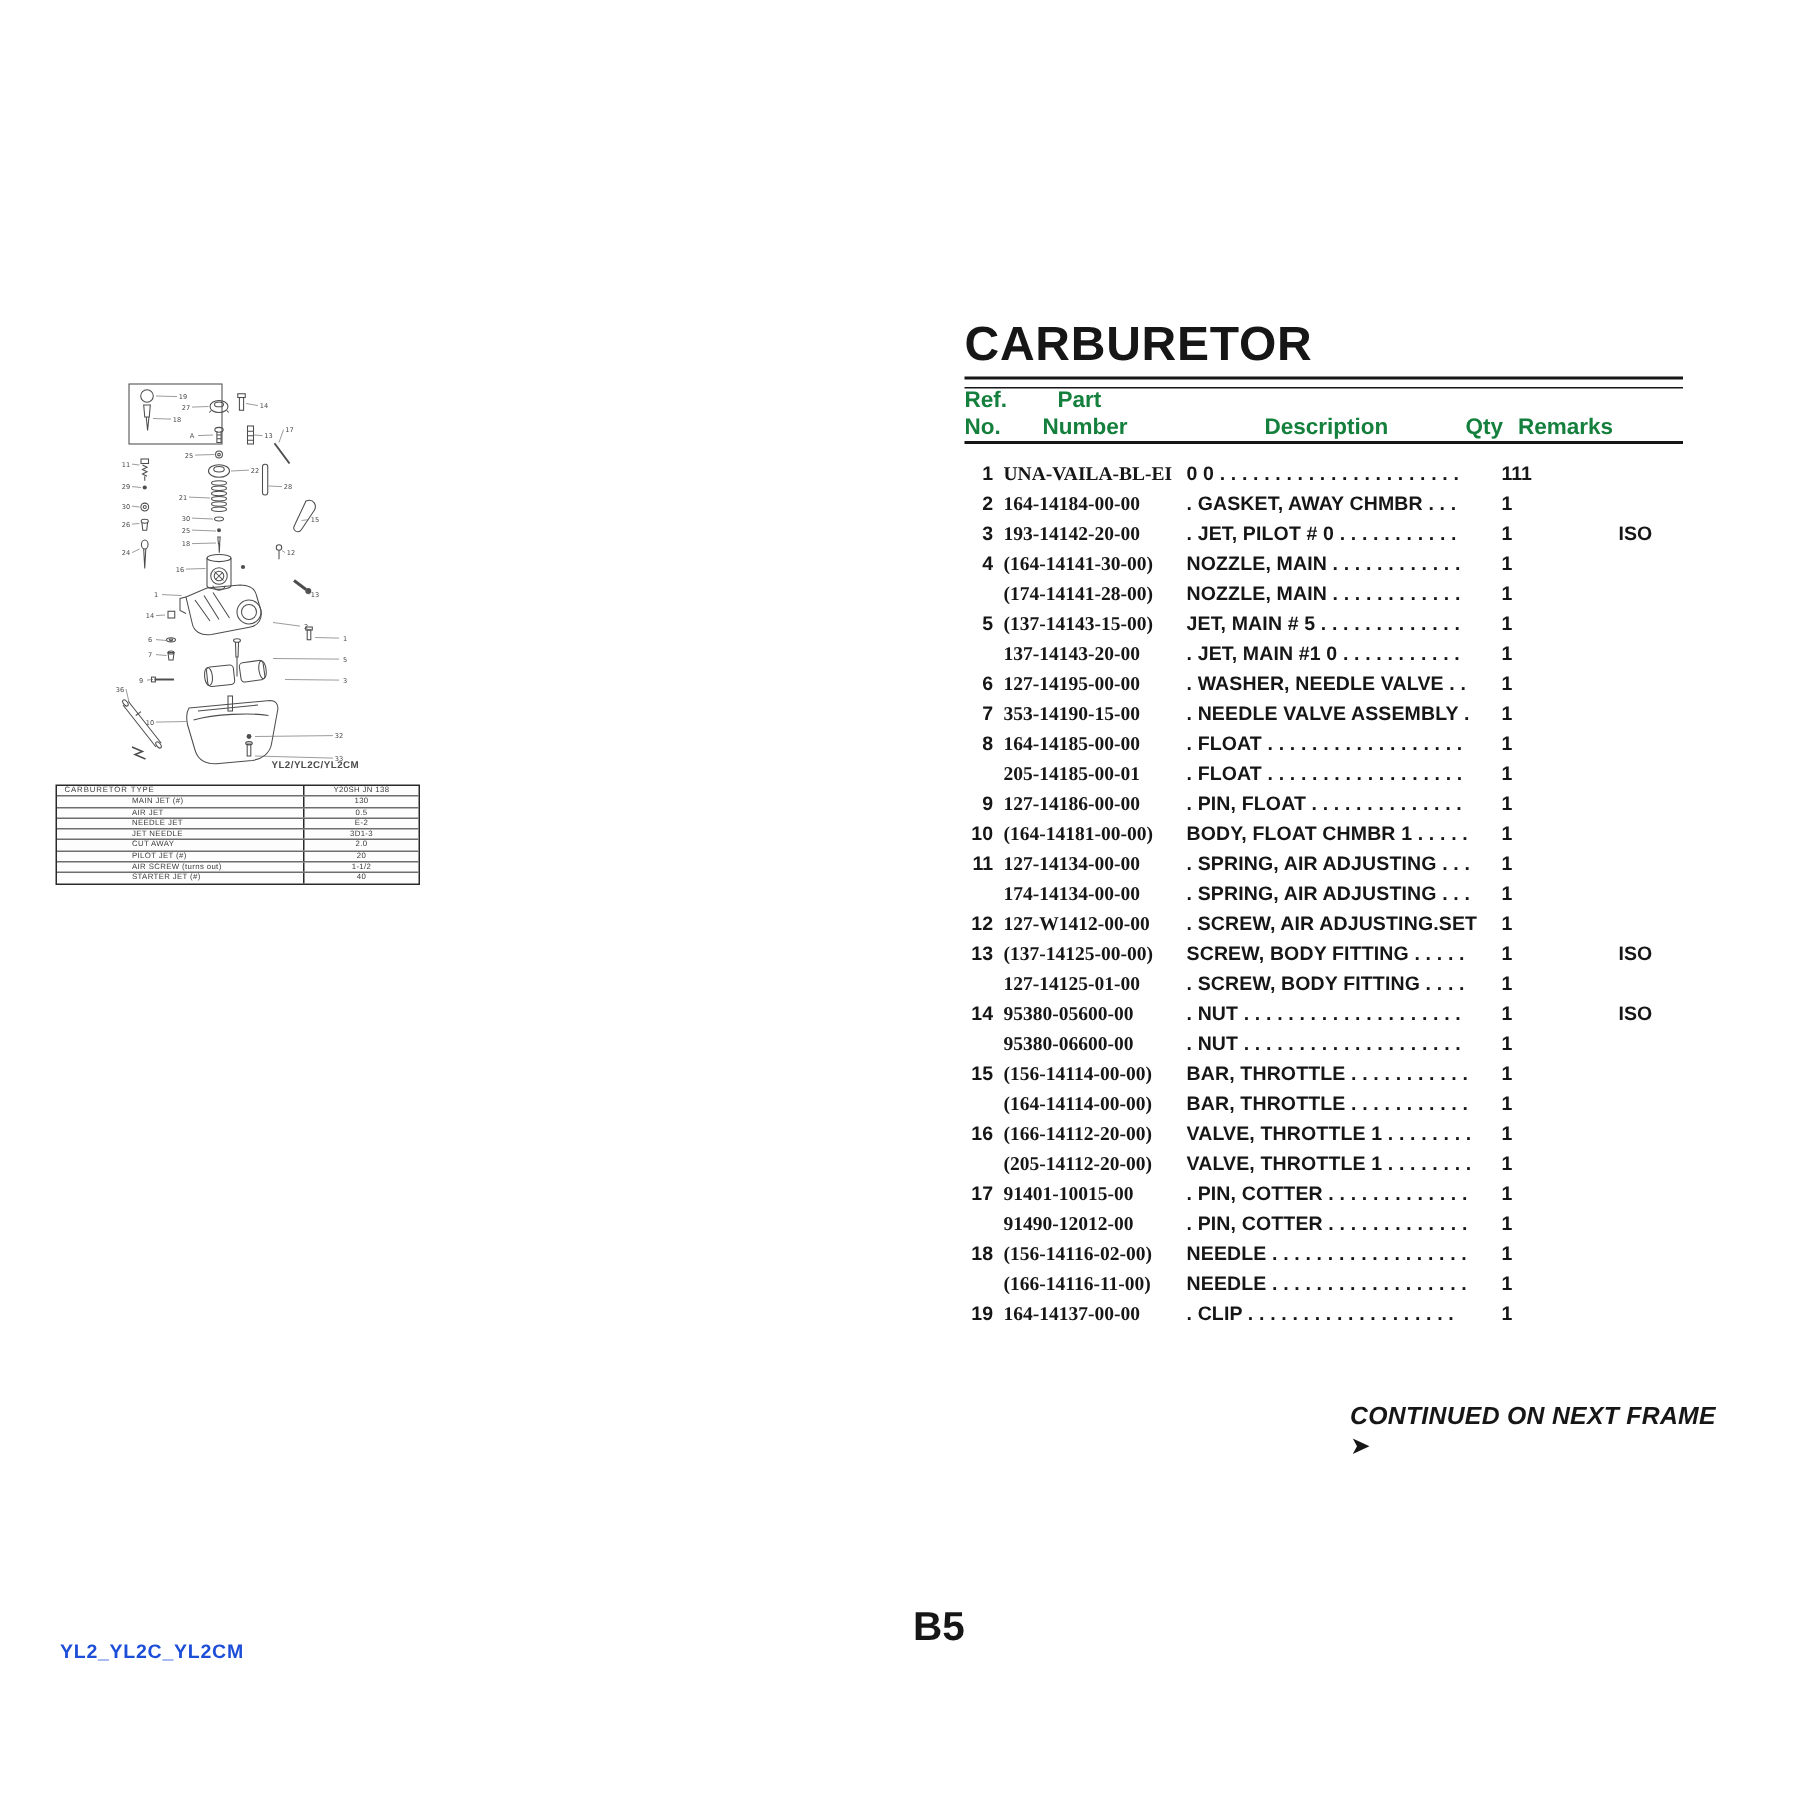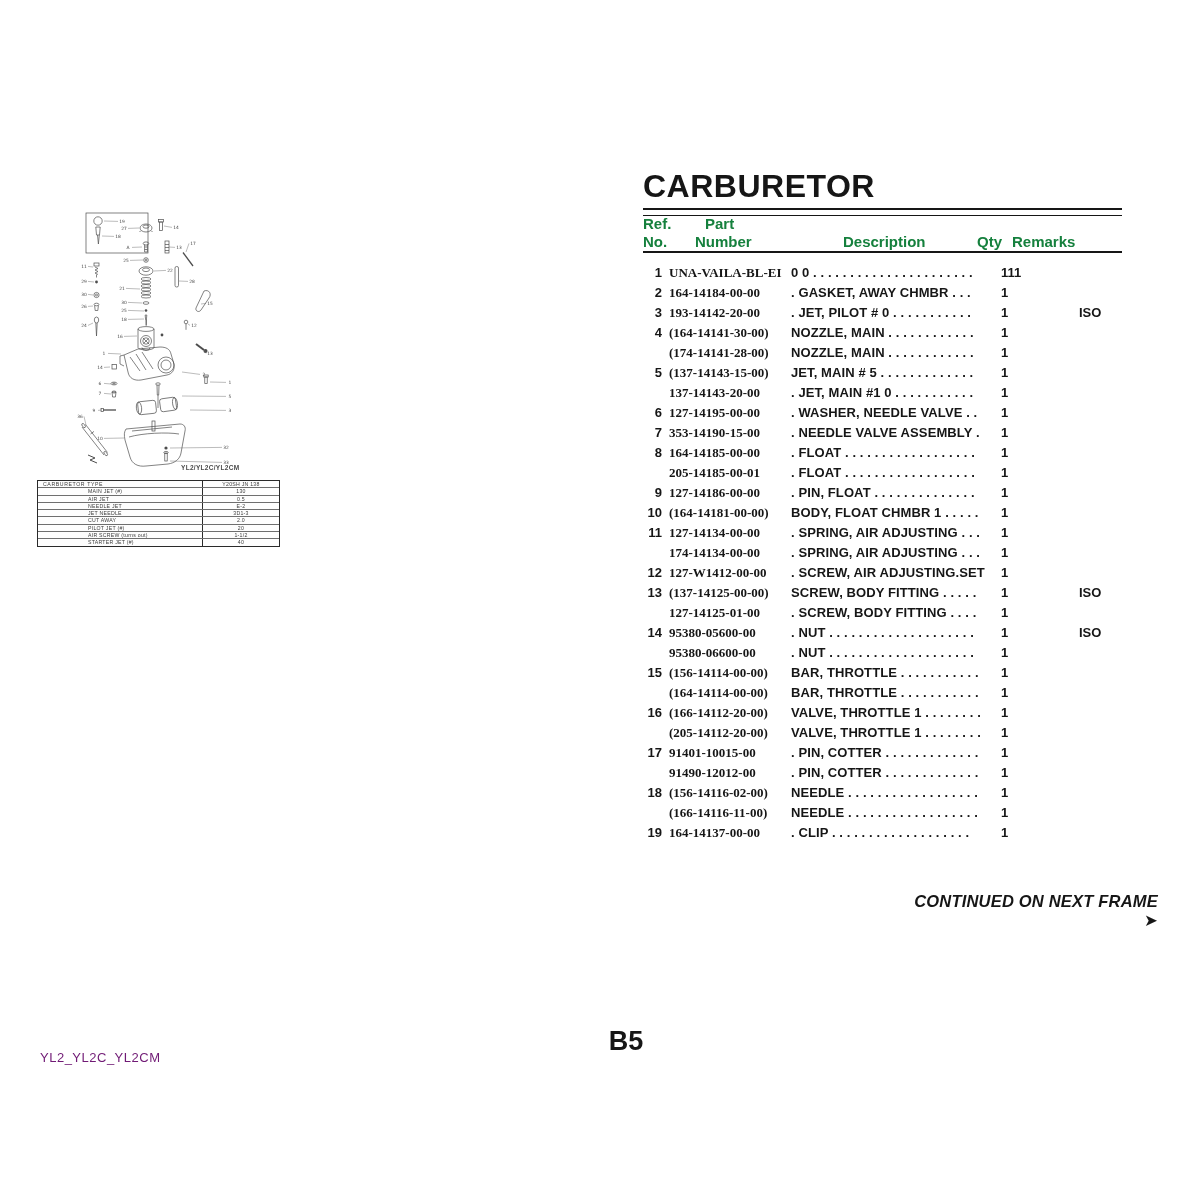--- a/index.html
+++ b/index.html
@@ -1,37 +1,37 @@
 <!DOCTYPE html>
 <html><head>
 <meta charset="utf-8">
 <style>
   html,body{margin:0;padding:0;background:#fff;}
   body{width:1200px;height:1200px;position:relative;overflow:hidden;
        font-family:"Liberation Sans","DejaVu Sans",sans-serif;color:#111;}
-  .abs{position:absolute;}
+  .abs{position:absolute;margin-top:43px;}
 
   
   #page-title{left:643px;top:168px;font-size:32px;font-weight:bold;letter-spacing:.5px;color:#161616;}
   #title-rule{left:643px;top:208px;width:479px;height:5px;border-top:2.5px solid #161616;border-bottom:1.5px solid #161616;}
   .hdr{font-size:15px;font-weight:bold;color:#15803d;}
   #header-rule{left:643px;top:251px;width:479px;border-top:2px solid #161616;}
   #parts-rows{left:643px;top:263px;width:545px;}
   .prow{display:flex;height:20px;line-height:20px;font-size:13px;font-weight:bold;color:#161616;white-space:nowrap;}
   .c-ref{width:19px;text-align:right;flex:none;}
   .c-part{margin-left:7px;width:122px;flex:none;font-family:Liberation Serif, serif;}
   .c-desc{width:208px;flex:none;letter-spacing:.1px;}
   .c-qty{width:36px;flex:none;margin-left:2px;}
   .c-rem{margin-left:42px;flex:none;text-align:right;}
-  #continued-note{left:900px;top:892px;width:258px;text-align:right;
+  #continued-note{left:900px;top:892px;width:258px;text-align:left;
       font-size:16.5px;font-weight:bold;font-style:italic;color:#161616;letter-spacing:.2px;}
 
   
   #page-code{left:571px;top:1026px;width:110px;text-align:center;font-size:27px;font-weight:bold;color:#161616;}
-  #footer-model{left:40px;top:1050px;font-size:13px;font-weight:normal;letter-spacing:.5px;color:#701a75;}
+  #footer-model{left:40px;top:1050px;font-size:13px;font-weight:bold;letter-spacing:.5px;color:#1d4ed8;}
 
   
   #diagram{left:58px;top:205px;width:252px;height:276px;}
   #diagram svg{width:100%;height:100%;}
   .dstroke{stroke:#4d4d4d;fill:none;stroke-width:.7;}
   .dfill{fill:#4d4d4d;stroke:none;}
   #diagram-labels text{font-family:"DejaVu Sans",sans-serif;font-size:4.4px;fill:#4a4a4a;text-anchor:middle;}
   #diagram-labels line{stroke:#6a6a6a;stroke-width:.45;}
   #diagram-caption{left:181px;top:464px;font-size:6.5px;font-weight:bold;color:#4a4a4a;letter-spacing:.3px;}
 

